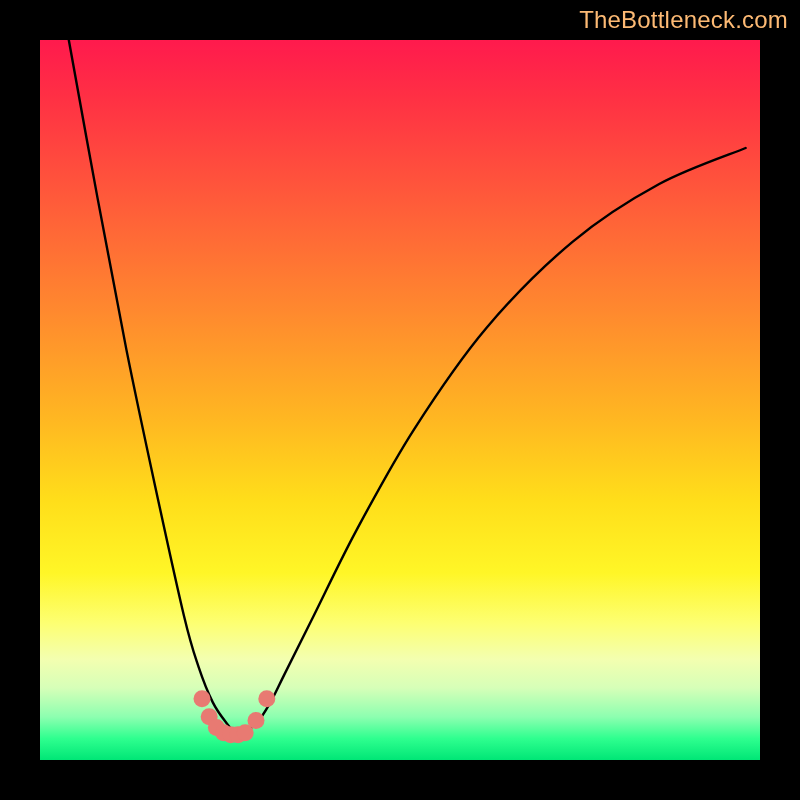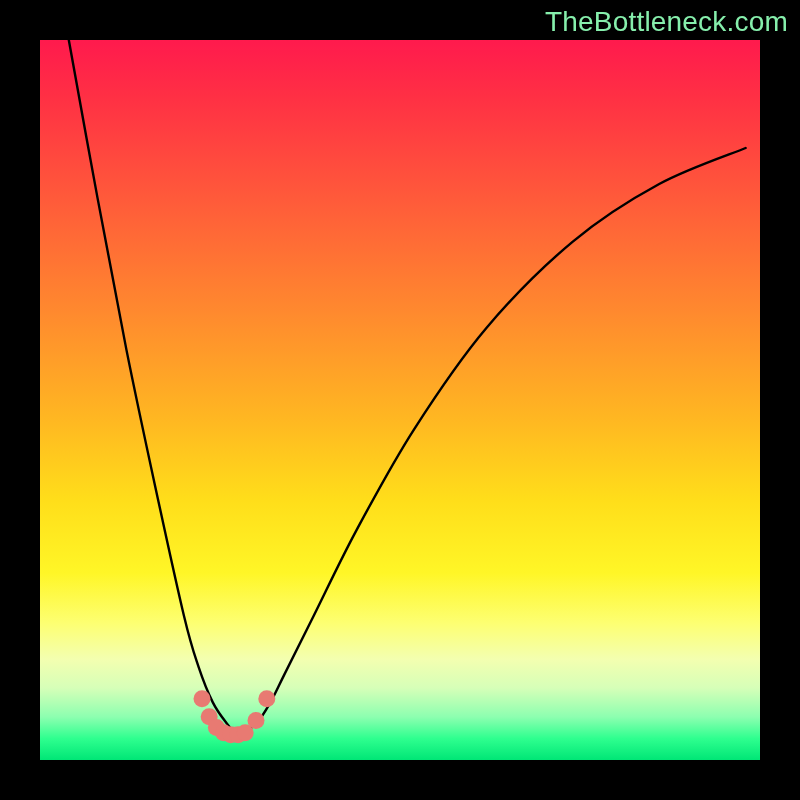--- a/index.html
+++ b/index.html
@@ -39,22 +39,22 @@
       #d6ffb8 90%,
       #8dffb0 94%,
       #2fff8f 97%,
       #00e676 100%
     );
   }
   .watermark {
     position: absolute;
     top: 6px;
     right: 12px;
-    color: #86efac;
-    font-size: 28px;
+    color: #fdba74;
+    font-size: 24px;
     letter-spacing: 0.2px;
   }
   svg.curves {
     position: absolute;
     left: 0;
     top: 0;
     width: 720px;
     height: 720px;
     overflow: visible;
   }

